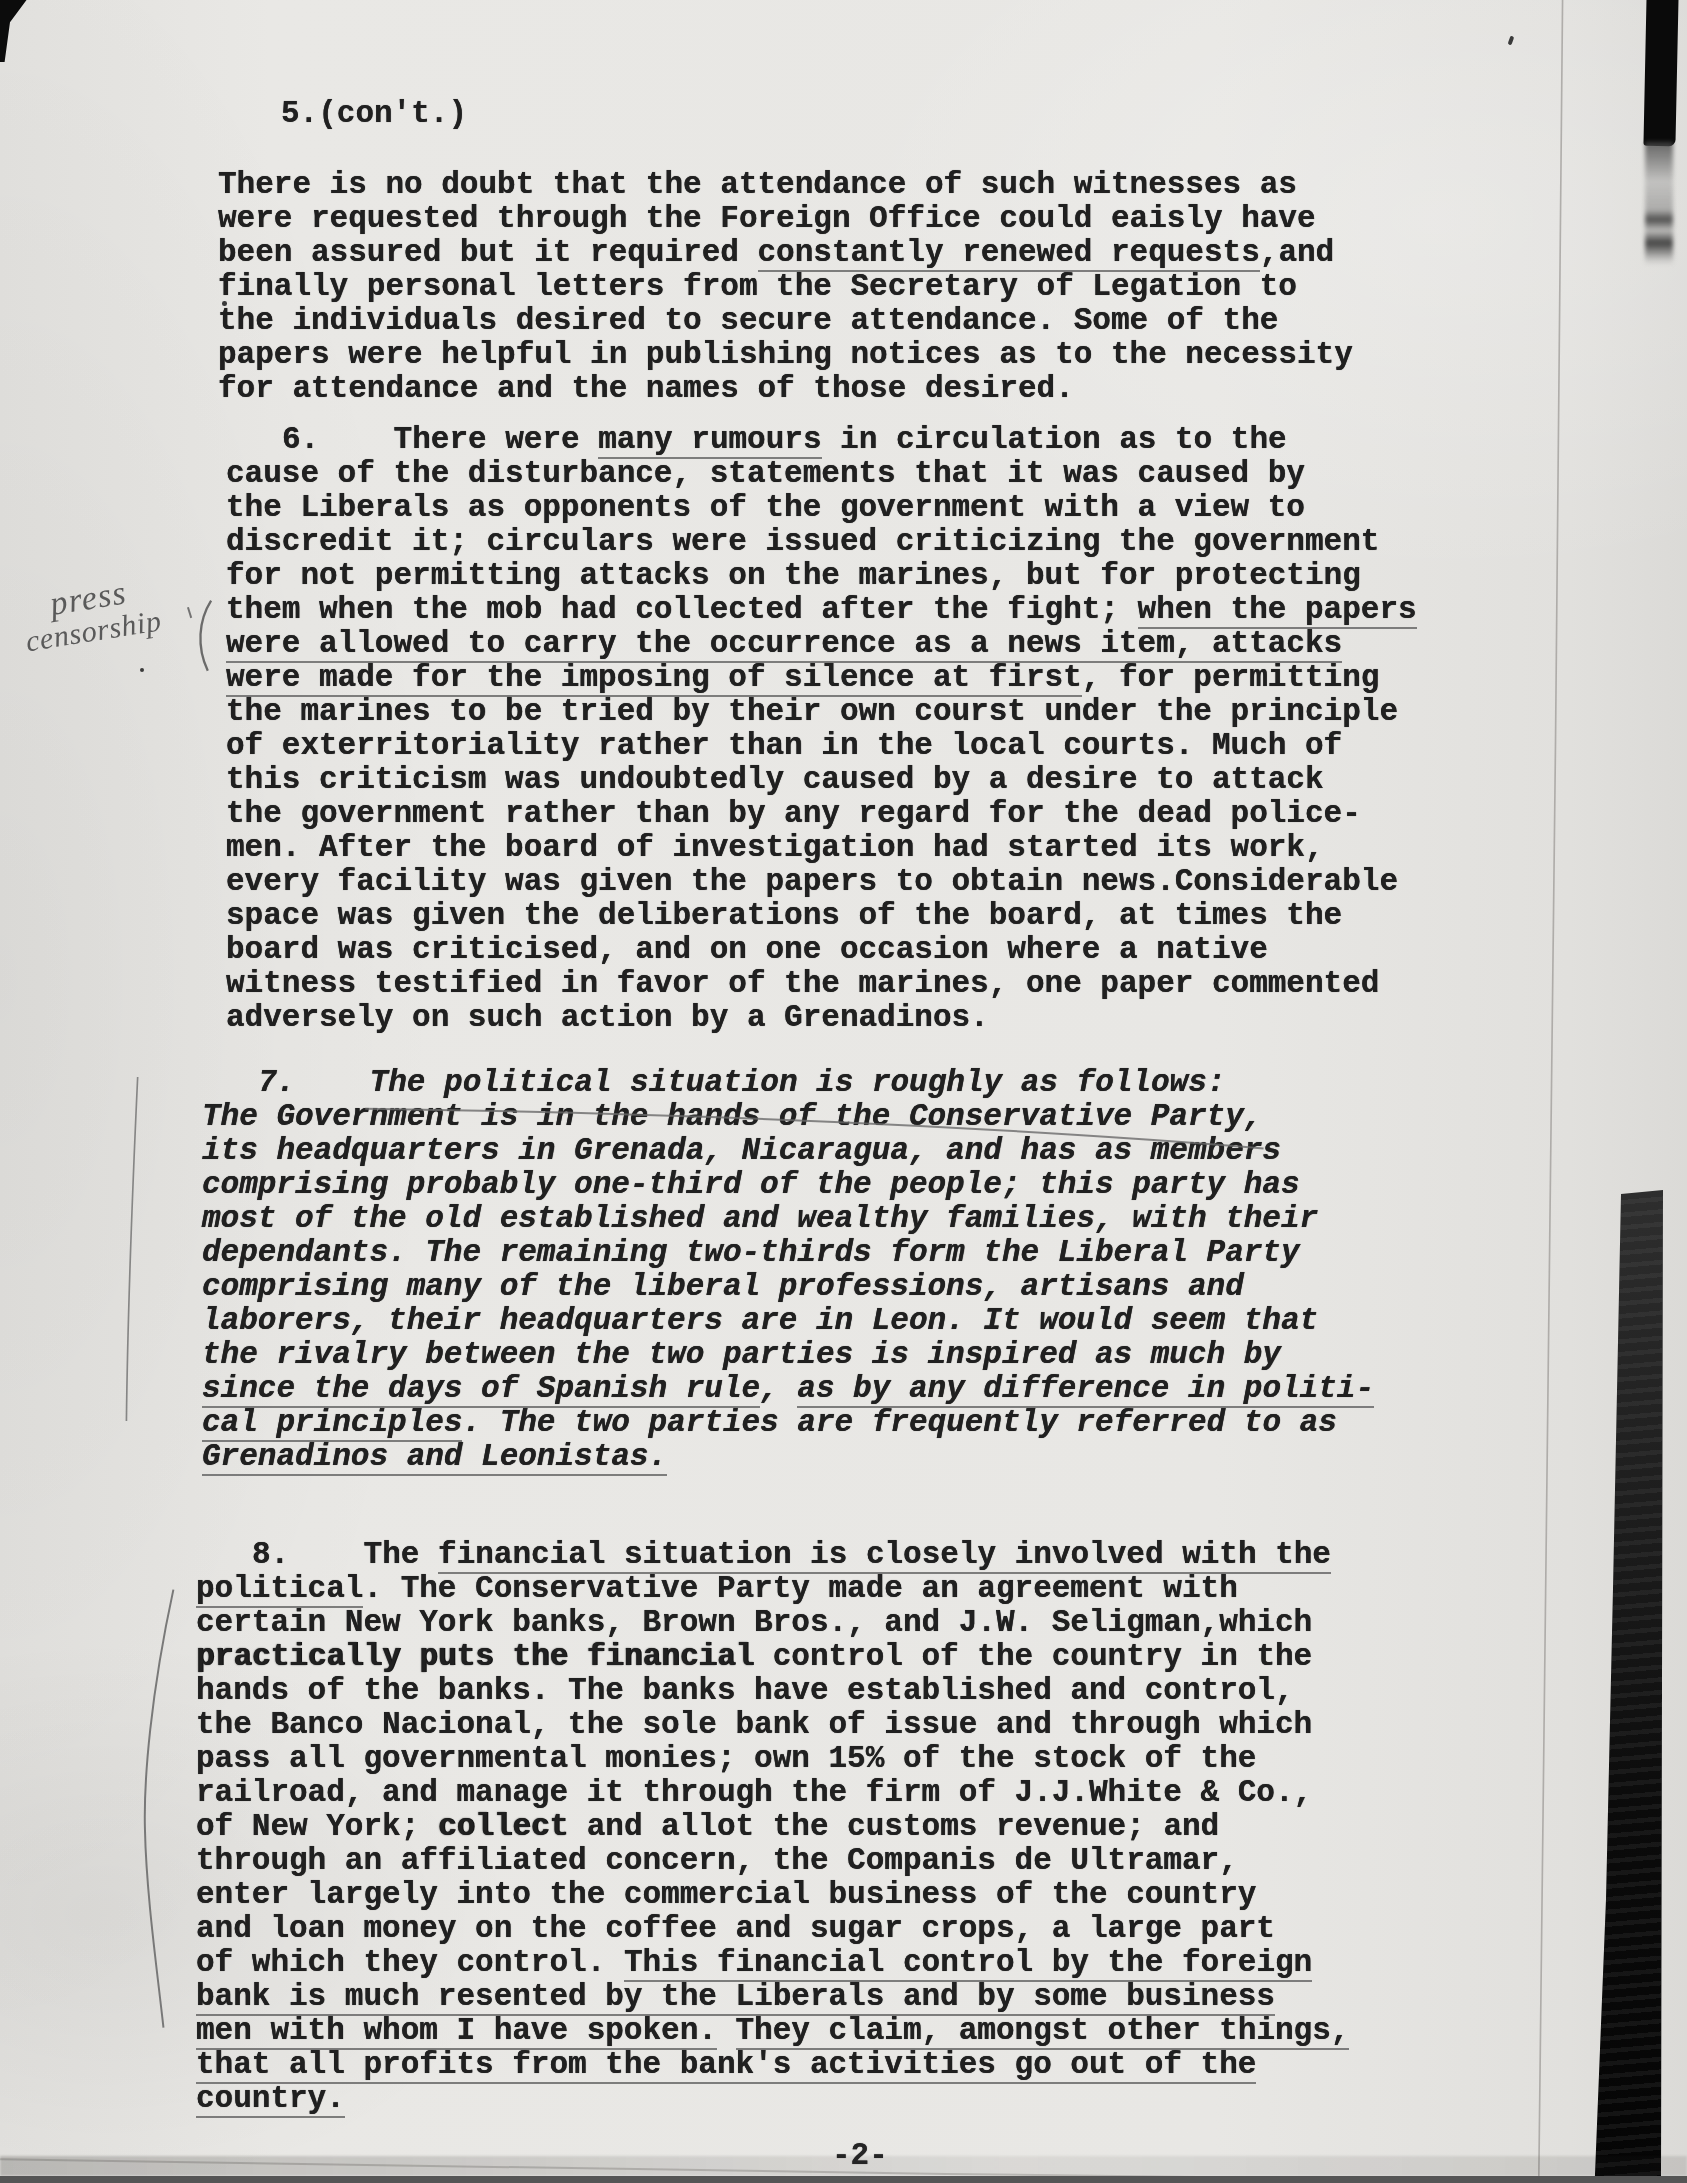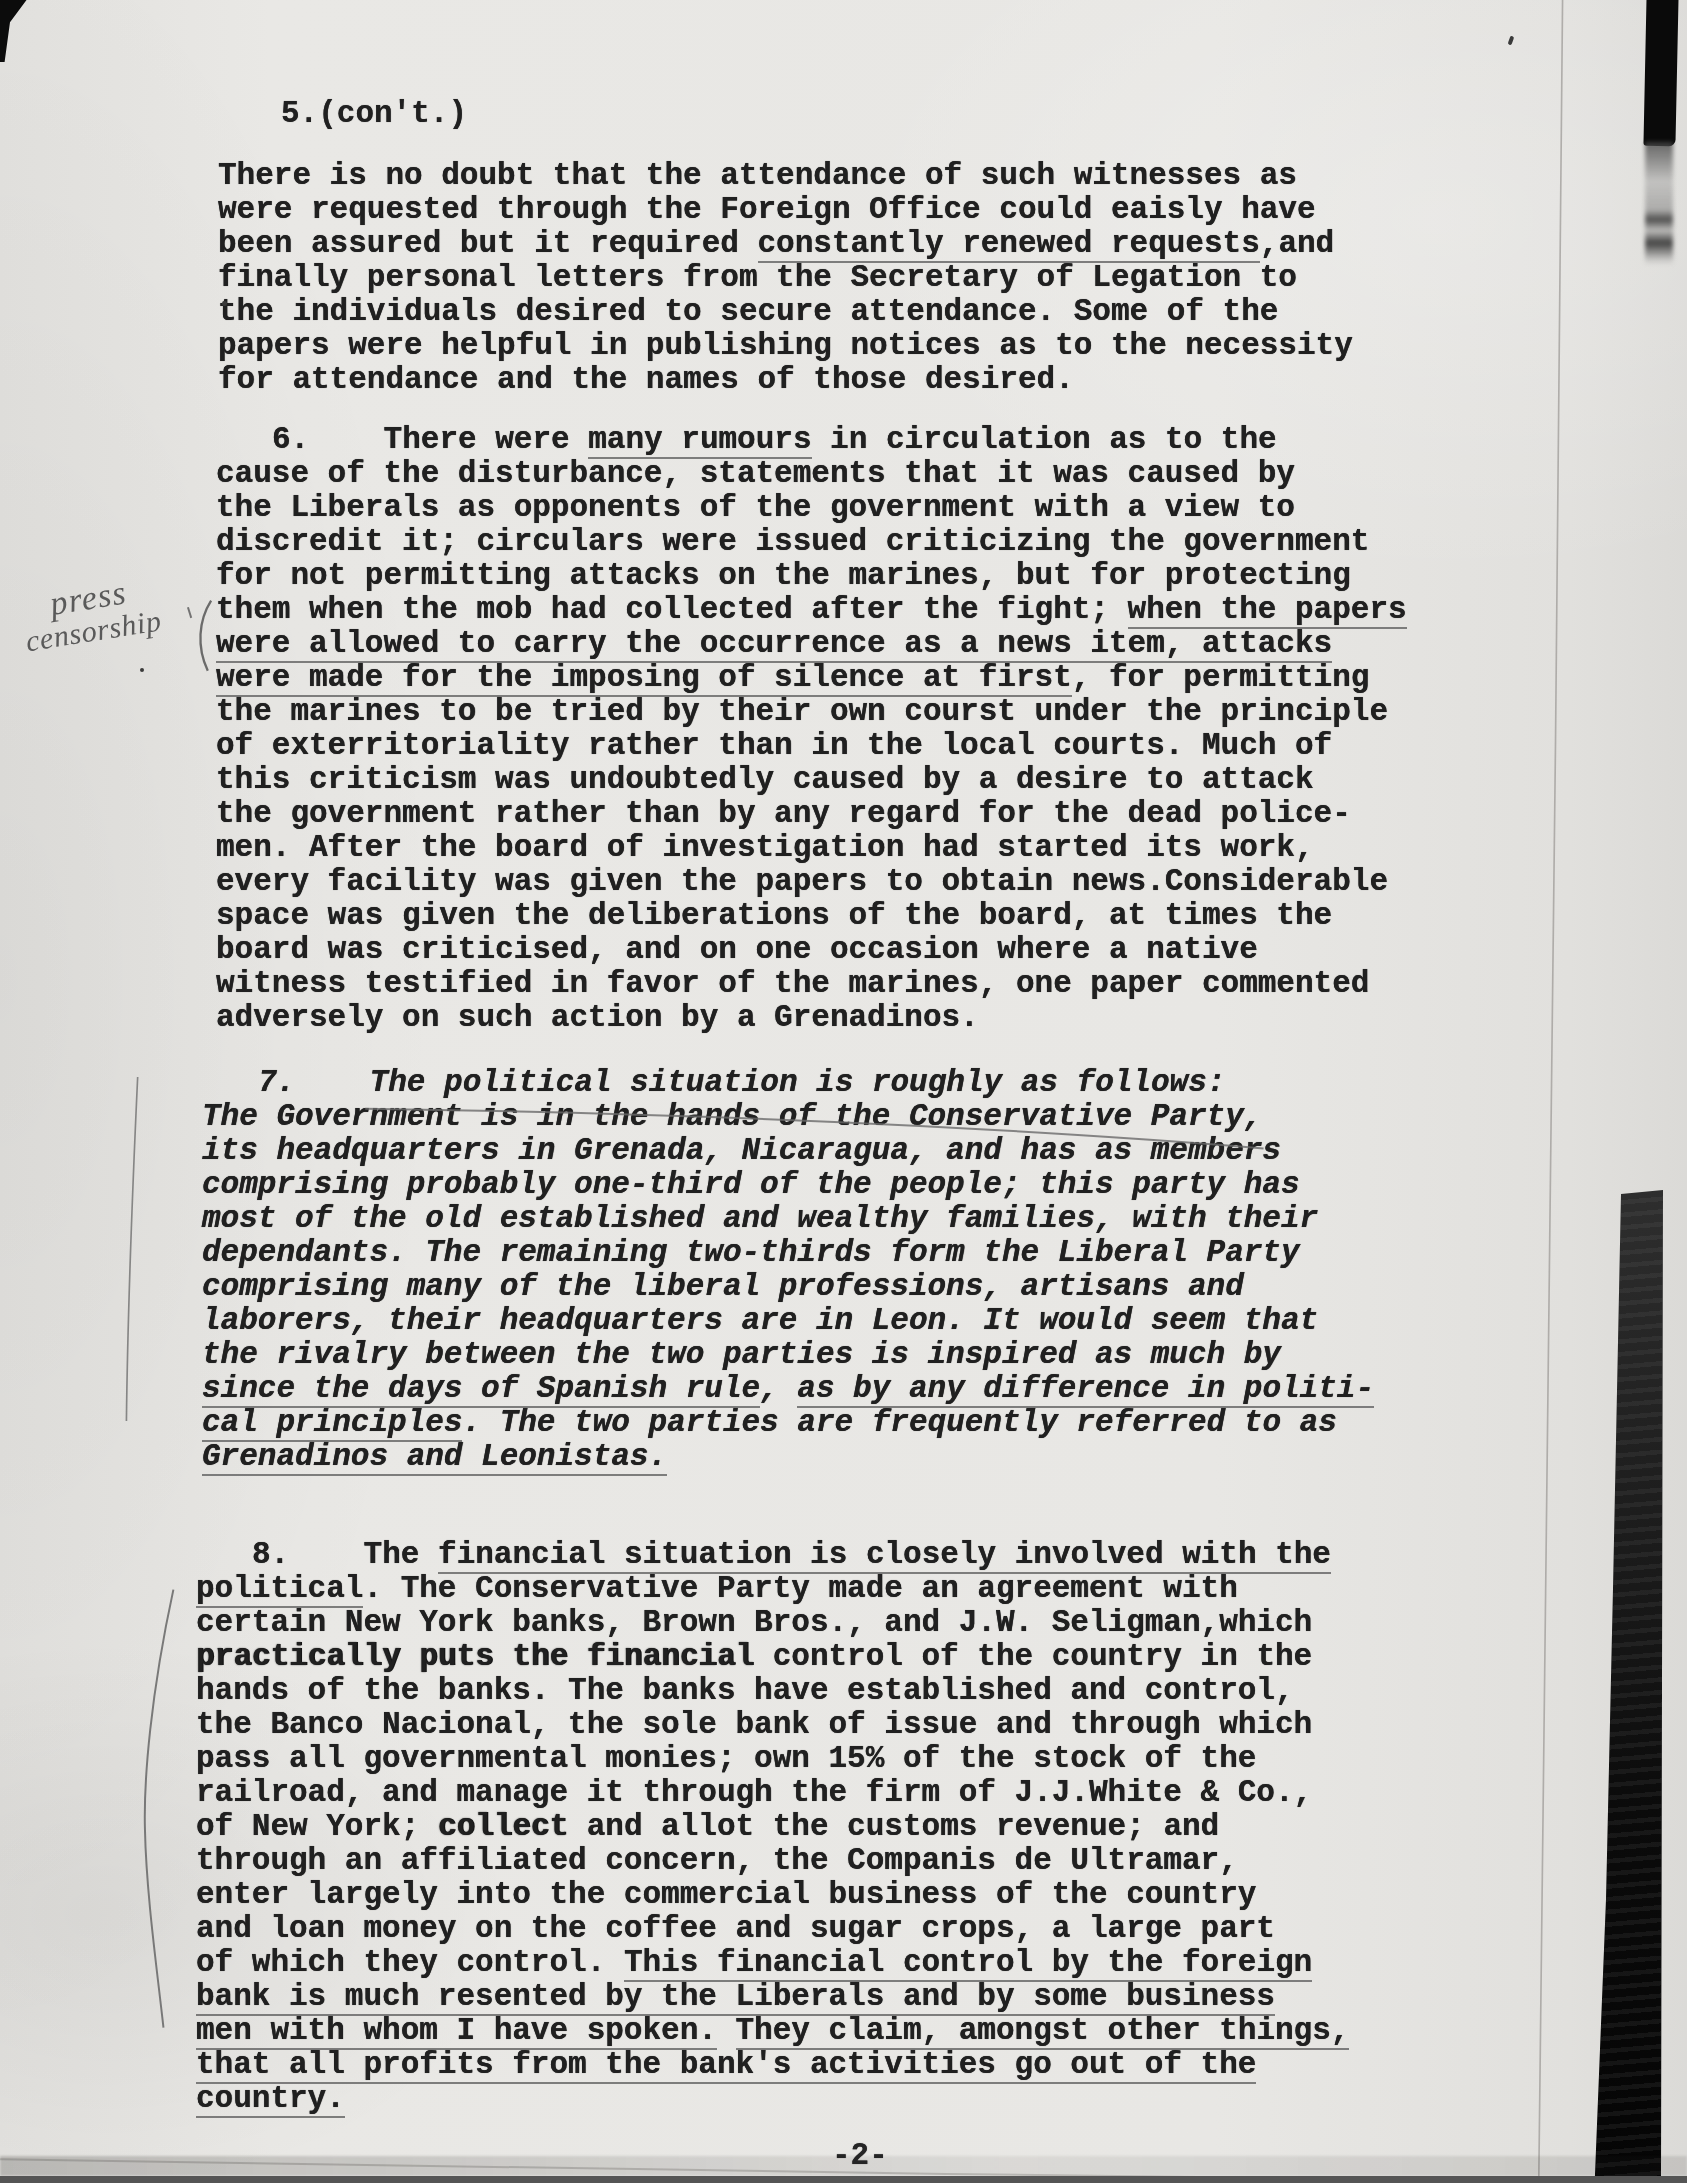--- a/index.html
+++ b/index.html
@@ -84,30 +84,30 @@
   .speck{position:absolute;background:#3a3a3a;border-radius:50%;}
   .pencil-svg{position:absolute;left:0;top:0;pointer-events:none;}
 </style>
 </head>
 <body>
 
 <div class="page">
 
   <div class="header-label">5.(con't.)</div>
 
-  <div class="typewritten" style="left:218px;top:159px;">
+  <div class="typewritten" style="left:218px;top:168px;">
       <div class="line fl"><span>There is no doubt that the attendance of such witnesses as</span></div>
       <div class="line"><span>were requested through the Foreign Office could eaisly have</span></div>
       <div class="line"><span>been assured but it required </span><span class="u">constantly renewed requests</span><span>,and</span></div>
       <div class="line"><span>finally personal letters from the Secretary of Legation to</span></div>
       <div class="line"><span>the individuals desired to secure attendance. Some of the</span></div>
       <div class="line"><span>papers were helpful in publishing notices as to the necessity</span></div>
       <div class="line"><span>for attendance and the names of those desired.</span></div>
     </div>
-  <div class="typewritten indented" style="left:216px;top:423px;">
+  <div class="typewritten indented" style="left:226px;top:423px;">
       <div class="line fl"><span>6.    There were </span><span class="u">many rumours</span><span> in circulation as to the</span></div>
       <div class="line"><span>cause of the disturbance, statements that it was caused by</span></div>
       <div class="line"><span>the Liberals as opponents of the government with a view to</span></div>
       <div class="line"><span>discredit it; circulars were issued criticizing the government</span></div>
       <div class="line"><span>for not permitting attacks on the marines, but for protecting</span></div>
       <div class="line"><span>them when the mob had collected after the fight; </span><span class="u">when the papers</span></div>
       <div class="line"><span class="u">were allowed to carry the occurrence as a news item, attacks</span></div>
       <div class="line"><span class="u">were made for the imposing of silence at first</span><span>, for permitting</span></div>
       <div class="line"><span>the marines to be tried by their own courst under the principle</span></div>
       <div class="line"><span>of exterritoriality rather than in the local courts. Much of</span></div>

